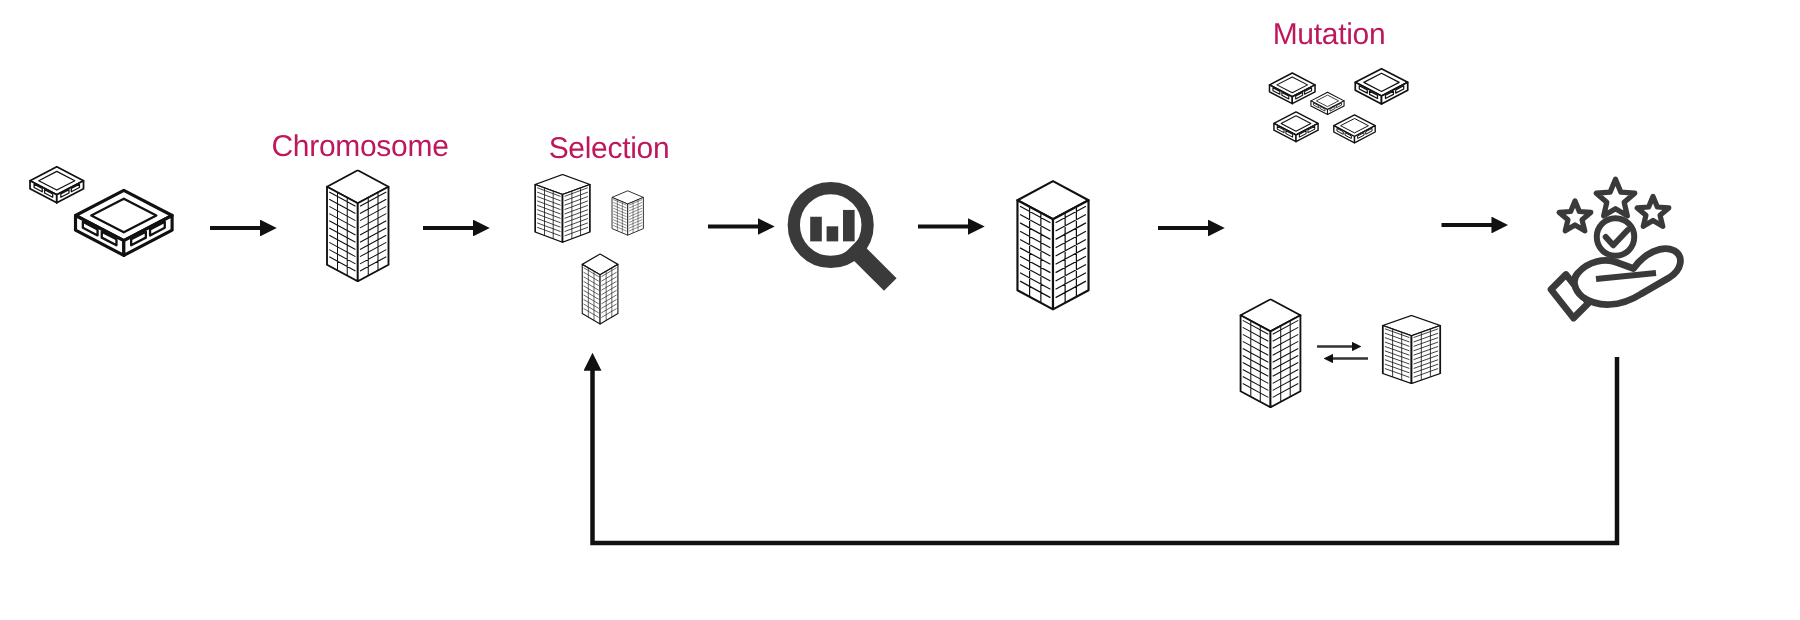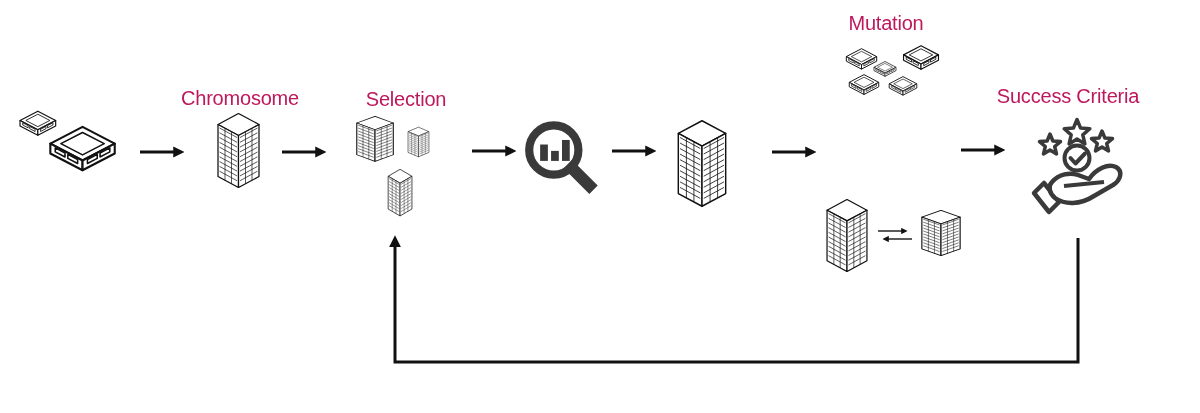--- a/index.html
+++ b/index.html
@@ -65,21 +65,20 @@
     <path d="M1078,238 L1078,362 L395,362 L395,240" stroke="#111111" stroke-width="3" fill="none" marker-end="url(#ah)"></path>
     <g stroke="#333333" stroke-width="1.6" fill="none">
       <path d="M878,231 L905,231" marker-end="url(#ah)"></path>
       <path d="M912,239 L885,239" marker-end="url(#ah)"></path>
     </g>
   </svg>
 
   <div class="node-label" style="left:165px;top:87px;width:150px">Chromosome</div>
   <div class="node-label" style="left:331px;top:88px;width:150px">Selection</div>
   <div class="node-label" style="left:816px;top:12px;width:140px">Mutation</div>
-  <div class="node-label" style="left:993px;top:85px;width:150px">Success Criteria</div>
 
   <svg class="icon" style="left:14px;top:105px" width="108" height="70" viewBox="0 0 200 130">
     <use href="#chip" transform="translate(8,10) scale(0.72)"></use>
     <use href="#chip" transform="translate(62,38) scale(1.3)"></use>
   </svg>
 
   <svg class="icon" style="left:216px;top:113px" width="45" height="75" viewBox="0 0 90 150">
     <use href="#bldg"></use>
   </svg>
 

